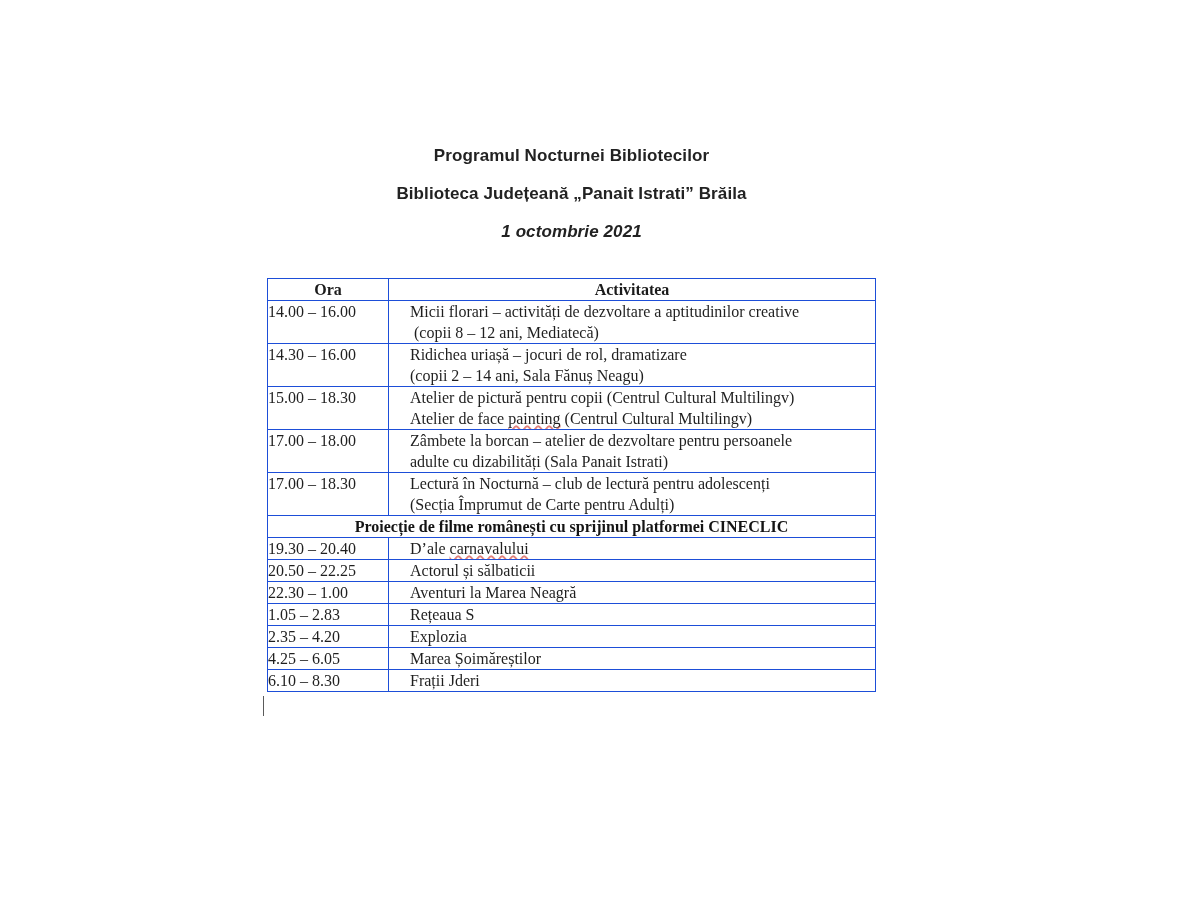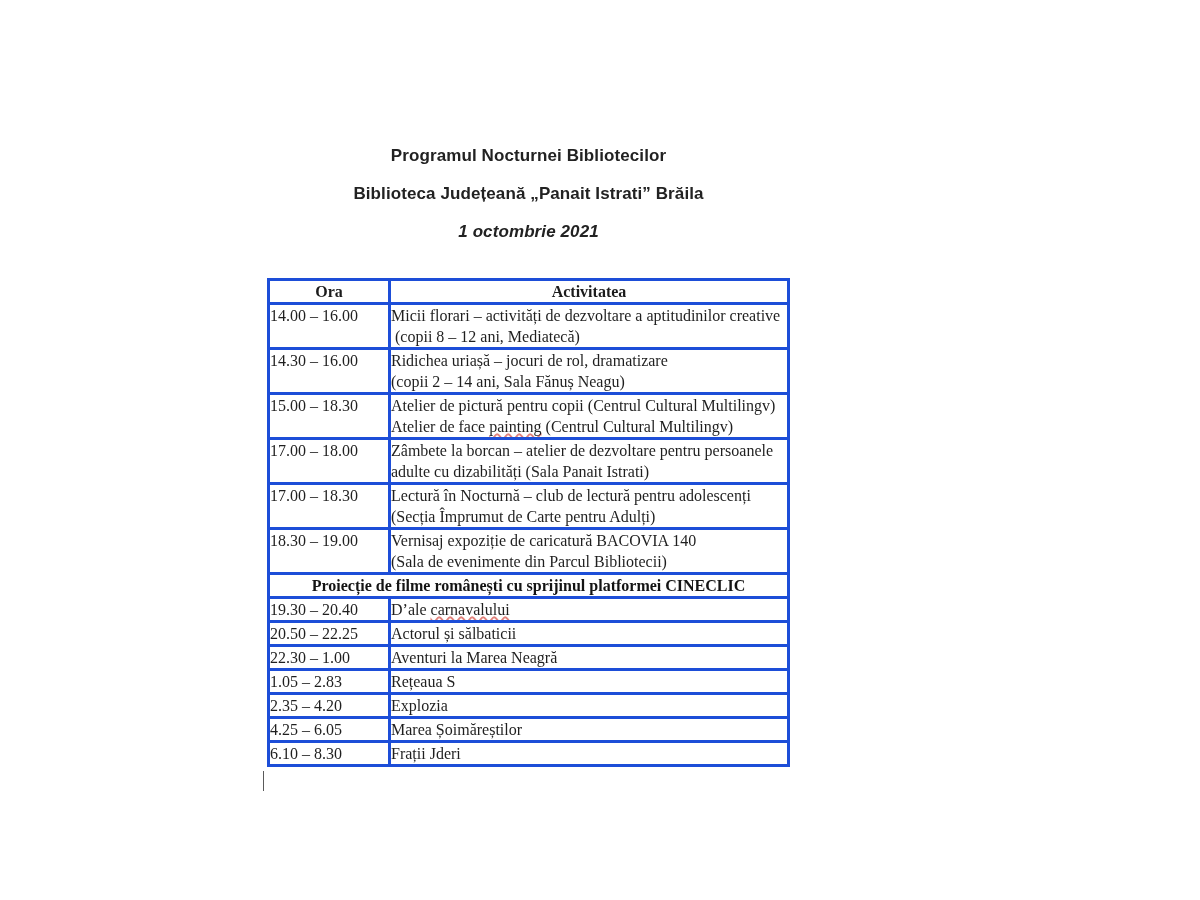--- a/index.html
+++ b/index.html
@@ -12,21 +12,21 @@
     height: 900px;
     position: relative;
     font-family: "Liberation Serif", serif;
     color: #1f1f1f;
     overflow: hidden;
   }
   .content {
     position: absolute;
     left: 267px;
     top: 147px;
-    width: 523px;
+    width: 609px;
   }
   .doc-title {
     font-family: "Liberation Sans", sans-serif;
     font-weight: 700;
     font-size: 17px;
     line-height: 17px;
     text-align: center;
     margin: 0 0 21px 0;
     color: #222222;
     letter-spacing: 0.1px;
@@ -35,21 +35,21 @@
     margin-bottom: 38px;
     font-style: italic;
   }
   table.schedule {
     border-collapse: collapse;
     width: 100%;
     font-size: 16px;
     table-layout: fixed;
   }
   table.schedule td, table.schedule th {
-    border: 3px solid #1d4ed8;
+    border: 1px solid #1d4ed8;
     padding: 0;
     vertical-align: top;
     line-height: 21px;
     overflow: hidden;
   }
   th.hdr {
     font-weight: 700;
     text-align: center;
     height: 20px;
     line-height: 20px;
@@ -58,20 +58,21 @@
   td.time-cell {
     padding-left: 6px;
     white-space: nowrap;
   }
   td.act-cell {
     padding-left: 8px;
     padding-right: 4px;
   }
   .act-line {
     white-space: pre-wrap;
+    margin-left: 21px;
   }
   tr.section-row td {
     font-weight: 700;
     text-align: center;
     height: 21px;
     color: #141414;
     margin-top: 20px;
   }
   .misspell {
     text-decoration: underline wavy #e2837c 2px;
@@ -133,27 +134,20 @@
             <div class="act-line">adulte cu dizabilități (Sala Panait Istrati)</div>
           </td>
         </tr>
         <tr>
           <td class="time-cell">17.00 – 18.30</td>
           <td class="act-cell">
             <div class="act-line">Lectură în Nocturnă – club de lectură pentru adolescenți</div>
             <div class="act-line">(Secția Împrumut de Carte pentru Adulți)</div>
           </td>
         </tr>
-        <tr>
-          <td class="time-cell">18.30 – 19.00</td>
-          <td class="act-cell">
-            <div class="act-line">Vernisaj expoziție de caricatură BACOVIA 140</div>
-            <div class="act-line">(Sala de evenimente din Parcul Bibliotecii)</div>
-          </td>
-        </tr>
       </tbody>
     <tbody>
       <tr class="section-row">
         <td colspan="2">Proiecție de filme românești cu sprijinul platformei CINECLIC</td>
       </tr>
     </tbody>
     <tbody id="rows-films">
         <tr>
           <td class="time-cell">19.30 – 20.40</td>
           <td class="act-cell">

